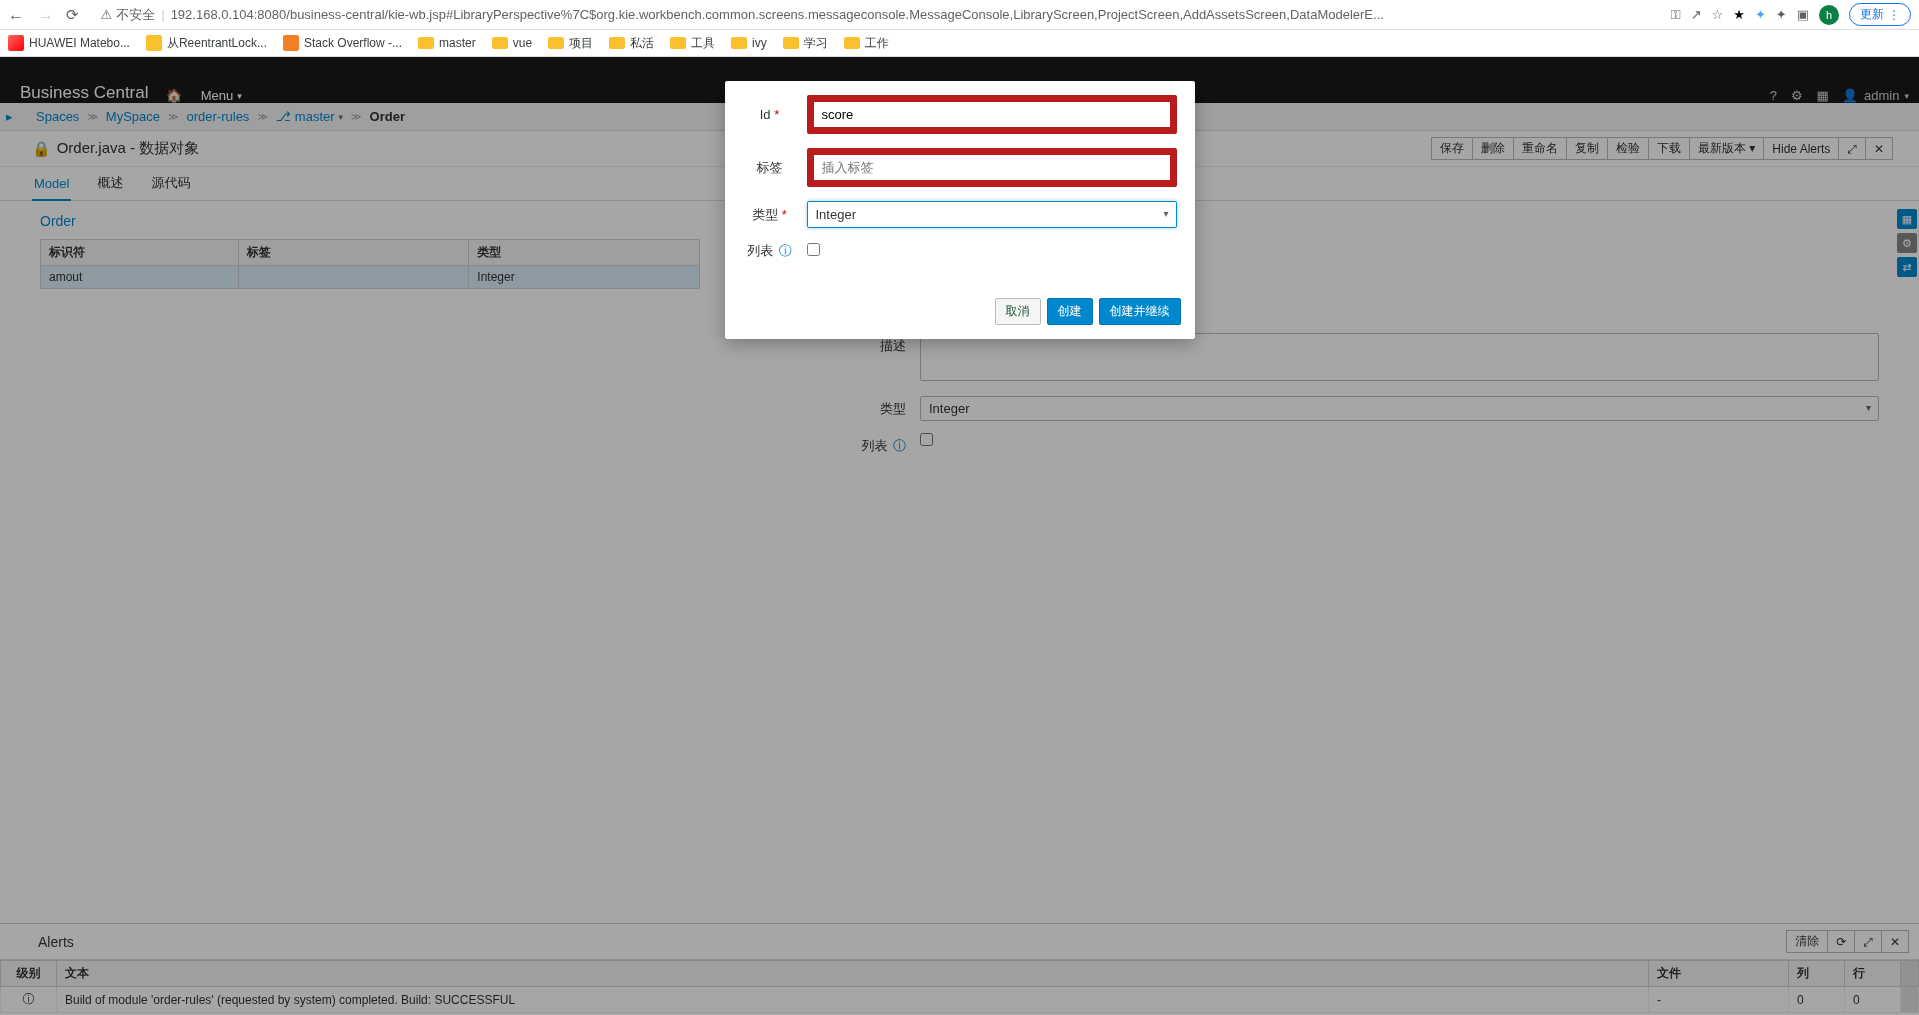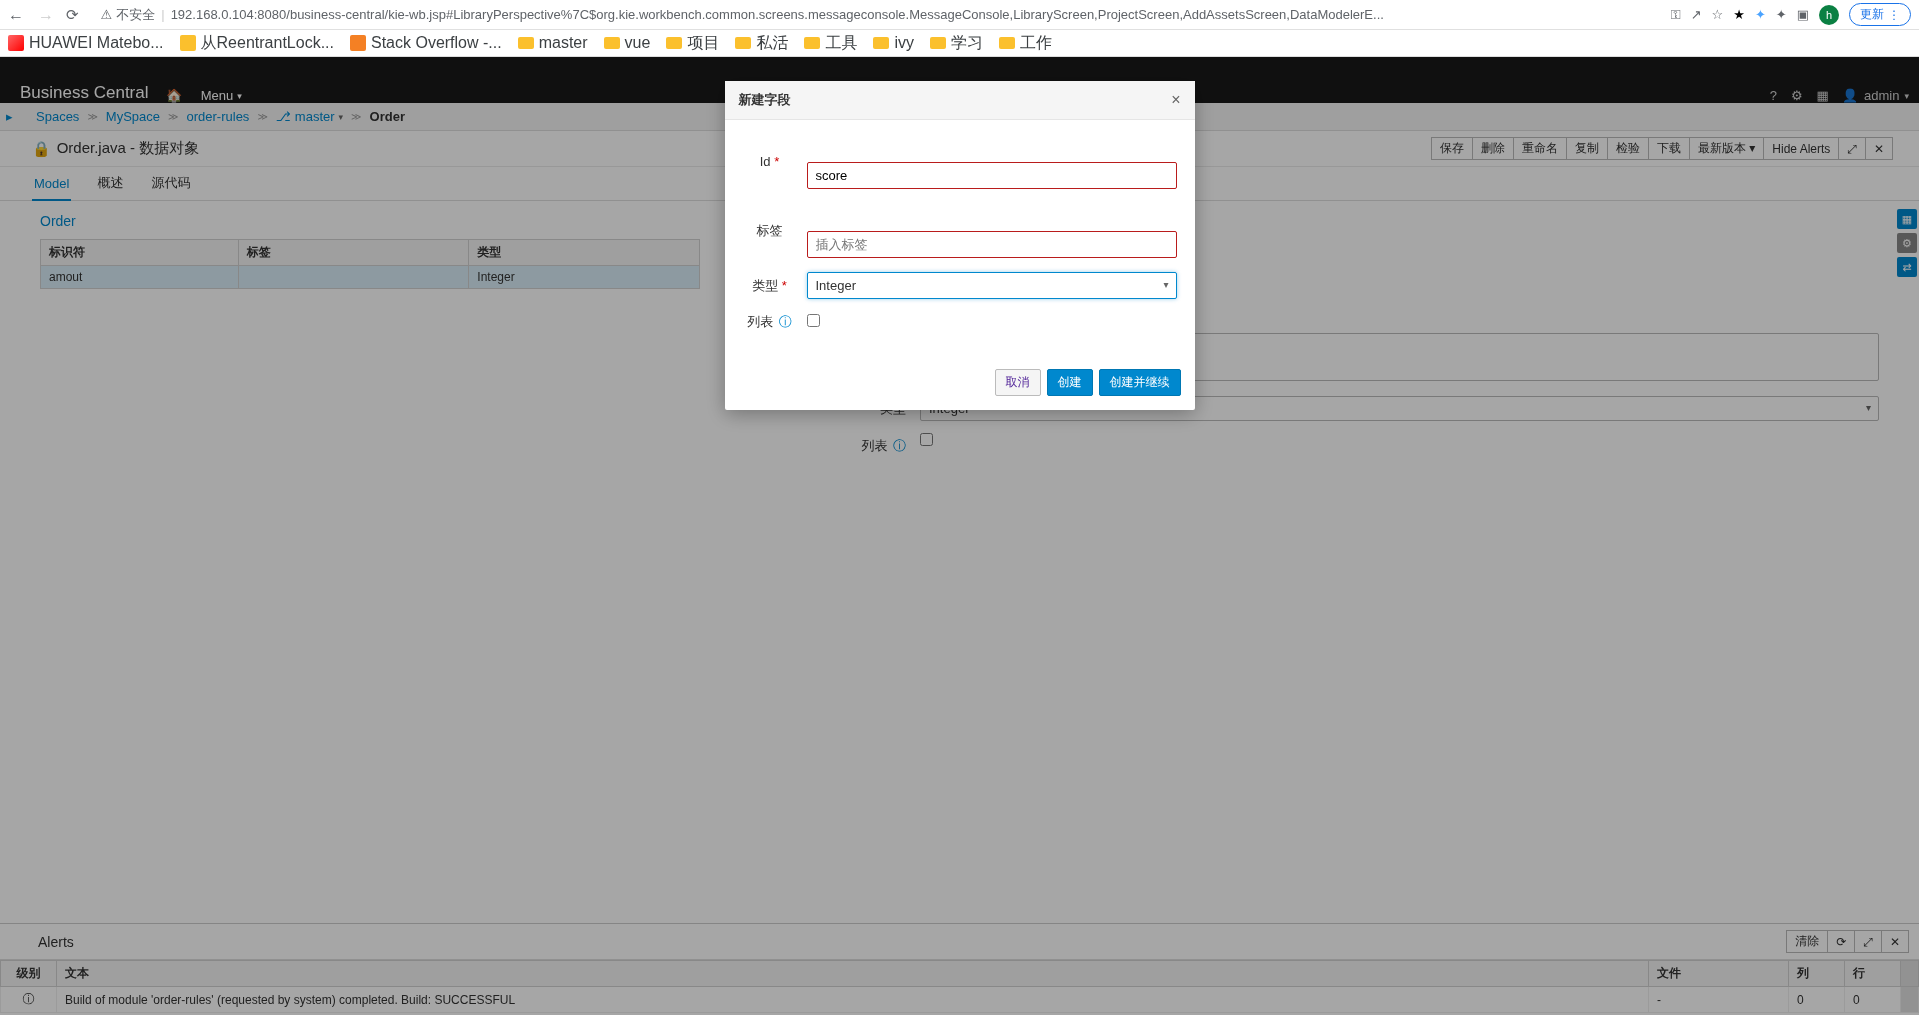--- a/index.html
+++ b/index.html
@@ -11,21 +11,21 @@
 .nav-arrows span { cursor: pointer; font-size: 16px; }
 .reload { font-size: 15px; color: #5f6368; cursor: pointer; }
 .url-bar { flex: 1; display: flex; align-items: center; gap: 6px; background: #fff; border-radius: 14px; padding: 0 10px; color: #5f6368; font-size: 13px; overflow: hidden; }
 .url-text { white-space: nowrap; overflow: hidden; text-overflow: ellipsis; }
 .security-badge { display: flex; align-items: center; gap: 4px; color: #5f6368; }
 .browser-actions { display: flex; gap: 10px; align-items: center; color: #5f6368; }
 .browser-actions span { cursor: pointer; }
 .avatar-circle { width: 20px; height: 20px; border-radius: 50%; background: #0b8043; color: #fff; display: flex; align-items: center; justify-content: center; font-size: 11px; }
 .update-btn { border: 1px solid #1a73e8; color: #1a73e8; border-radius: 12px; padding: 2px 10px; font-size: 12px; display: flex; align-items: center; gap: 4px; }
 
-.bookmarks { height: 27px; display: flex; align-items: center; padding: 0 8px; gap: 16px; border-bottom: 1px solid #ddd; background: #fff; font-size: 16px; color: #3c4043; }
+.bookmarks { height: 27px; display: flex; align-items: center; padding: 0 8px; gap: 16px; border-bottom: 1px solid #ddd; background: #fff; font-size: 12px; color: #3c4043; }
 .bookmark { display: flex; align-items: center; gap: 5px; cursor: pointer; }
 .bm-icon { width: 16px; height: 16px; display: inline-block; }
 .hw { background: linear-gradient(135deg,#f66,#f00); border-radius: 2px; }
 .so { background: #f48024; border-radius: 2px; }
 .yel { background: #fbc02d; border-radius: 2px; }
 .folder { width: 16px; height: 12px; background: #fbc02d; border-radius: 2px; position: relative; }
 
 
 .app-header { height: 46px; background: #1a1a1a; color: #fff; display: flex; align-items: flex-end; padding: 0 20px; gap: 18px; position: relative; }
 .brand { font-size: 17px; font-weight: 300; }
@@ -98,26 +98,26 @@
 .overlay { position: fixed; inset: 57px 0 0 0; background: rgba(0,0,0,0.35); display: flex; align-items: flex-start; justify-content: center; padding-top: 24px; }
 .modal { width: 470px; background: #fff; border-radius: 2px; box-shadow: 0 4px 20px rgba(0,0,0,0.3); }
 .modal-head { display: flex; justify-content: space-between; align-items: center; padding: 10px 14px; border-bottom: 1px solid #e5e5e5; background: #f5f5f5; }
 .modal-title { font-size: 13px; color: #333; font-weight: 600; }
 .modal-close { cursor: pointer; color: #666; font-size: 16px; }
 .modal-body { padding: 14px 18px; }
 .modal-row { display: flex; align-items: center; margin-bottom: 14px; }
 .modal-label { width: 64px; text-align: center; padding-right: 10px; font-size: 13px; }
 .req { color: #c00; }
 .modal-ctrl { flex: 1; }
-.modal-input { width: 100%; border: 1px solid #b91c1c; border-radius: 2px; padding: 5px 8px; font-size: 13px; margin-top: 28px; }
+.modal-input { width: 100%; border: 7px solid #b91c1c; border-radius: 2px; padding: 5px 8px; font-size: 13px; }
 .modal-select { width: 100%; border: 1px solid #0088ce; border-radius: 2px; padding: 5px 8px; font-size: 13px; color: #333; background: #fff; box-shadow: 0 0 4px rgba(0,136,206,0.4); }
 .modal-select-wrap { position: relative; }
 .modal-select-wrap::after { content: "▾"; position: absolute; right: 8px; top: 7px; color: #666; font-size: 10px; pointer-events: none; }
 .modal-footer { display: flex; justify-content: flex-end; gap: 6px; padding: 10px 14px 14px; }
-.btn { border: 1px solid #bbb; background: #f5f5f5; color: #4c1d95; padding: 4px 10px; font-size: 12px; cursor: pointer; border-radius: 2px; }
+.btn { border: 1px solid #bbb; background: #f5f5f5; color: #14532d; padding: 4px 10px; font-size: 12px; cursor: pointer; border-radius: 2px; }
 .btn-primary { background: #0088ce; border-color: #0077b3; color: #fff; }
 </style>
 </head>
 <body>
 
 <div class="browser-top">
   <div class="nav-arrows">
     <span>←</span>
     <span style="color:#ccc">→</span>
   </div>
@@ -333,24 +333,20 @@
           <td class="col-col">0</td>
           <td class="col-row">0</td>
           <td style="background: rgb(224, 224, 224);"></td>
         </tr>
       </tbody>
   </table>
 </div>
 
 <div class="overlay">
   <div class="modal">
-    <div class="modal-head">
-      <span class="modal-title">新建字段</span>
-      <span class="modal-close">×</span>
-    </div>
     <div class="modal-body">
       <div class="modal-row">
         <div class="modal-label"><span>Id</span> <span class="req">*</span></div>
         <div class="modal-ctrl"><input class="modal-input" value="score" style=""></div>
       </div>
       <div class="modal-row">
         <div class="modal-label">标签</div>
         <div class="modal-ctrl"><input class="modal-input" placeholder="插入标签" style=""></div>
       </div>
       <div class="modal-row">

